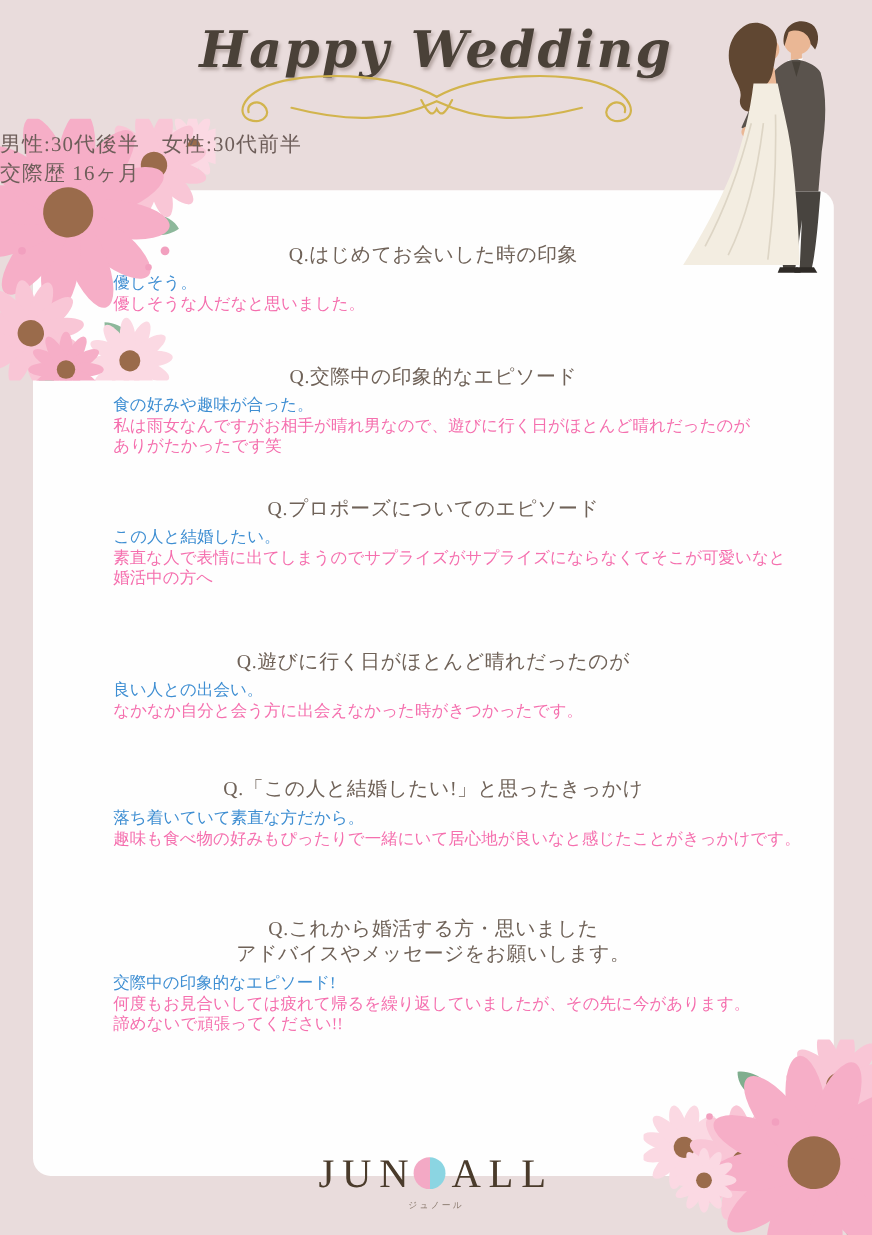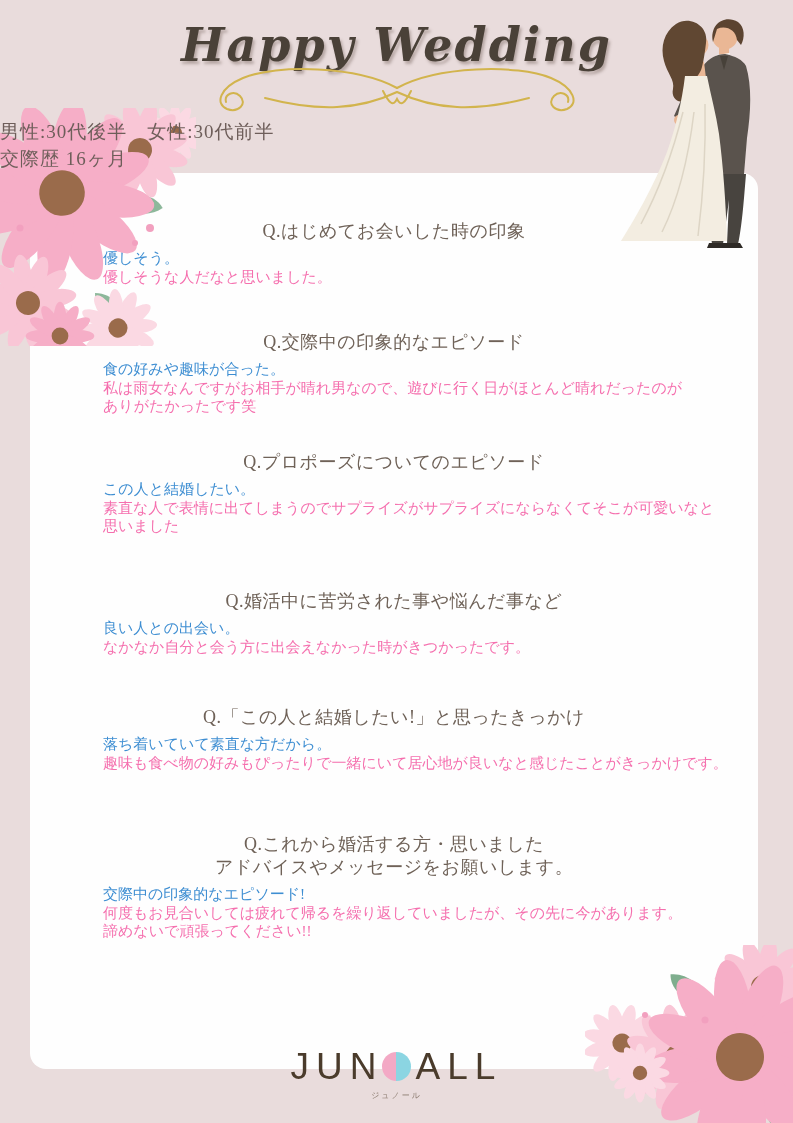--- a/index.html
+++ b/index.html
@@ -37,21 +37,21 @@
     letter-spacing:.5px;white-space:pre-line;font-weight:500;
   }
   .answers{padding:6px 30px 0 73px;font-weight:normal;font-size:15px;line-height:18.5px;}
   .a-blue{color:#3e8ed2;white-space:pre-line;}
   .a-pink{color:#f56fae;white-space:pre-line;}
   .s1{top:47px;} .s2{top:158px;} .s3{top:278px;}
   .s4{top:417px;} .s5{top:533px;} .s6{top:660px;}
   
   .logo{
     position:absolute;top:1046px;left:0;width:100%;text-align:center;z-index:4;
-    font-family:Liberation Sans, sans-serif;
+    font-family:Liberation Serif, serif;
     font-size:37px;letter-spacing:7px;color:#4a3b2b;font-weight:400;
   }
   .logo-o{
     display:inline-block;width:29px;height:29px;border-radius:50%;
     background:linear-gradient(90deg,#f3a9c5 0 50%,#8bd5e2 50% 100%);
     vertical-align:-2px;margin:0 5px 0 -2px;
   }
   .logo-sub{
     position:absolute;top:1090px;left:0;width:100%;text-align:center;z-index:4;
     font-size:8px;letter-spacing:2px;color:#8a7a6e;
@@ -176,26 +176,26 @@
       <div class="a-pink">私は雨女なんですがお相手が晴れ男なので、遊びに行く日がほとんど晴れだったのが
 ありがたかったです笑</div>
     </div>
   </div>
 
   <div class="qa s3">
     <div class="q">Q.プロポーズについてのエピソード</div>
     <div class="answers">
       <div class="a-blue">この人と結婚したい。</div>
       <div class="a-pink">素直な人で表情に出てしまうのでサプライズがサプライズにならなくてそこが可愛いなと
-思いました</div>
+婚活中の方へ</div>
     </div>
   </div>
 
   <div class="qa s4">
-    <div class="q">Q.婚活中に苦労された事や悩んだ事など</div>
+    <div class="q">Q.遊びに行く日がほとんど晴れだったのが</div>
     <div class="answers">
       <div class="a-blue">良い人との出会い。</div>
       <div class="a-pink">なかなか自分と会う方に出会えなかった時がきつかったです。</div>
     </div>
   </div>
 
   <div class="qa s5">
     <div class="q">Q.「この人と結婚したい!」と思ったきっかけ</div>
     <div class="answers">
       <div class="a-blue">落ち着いていて素直な方だから。</div>

